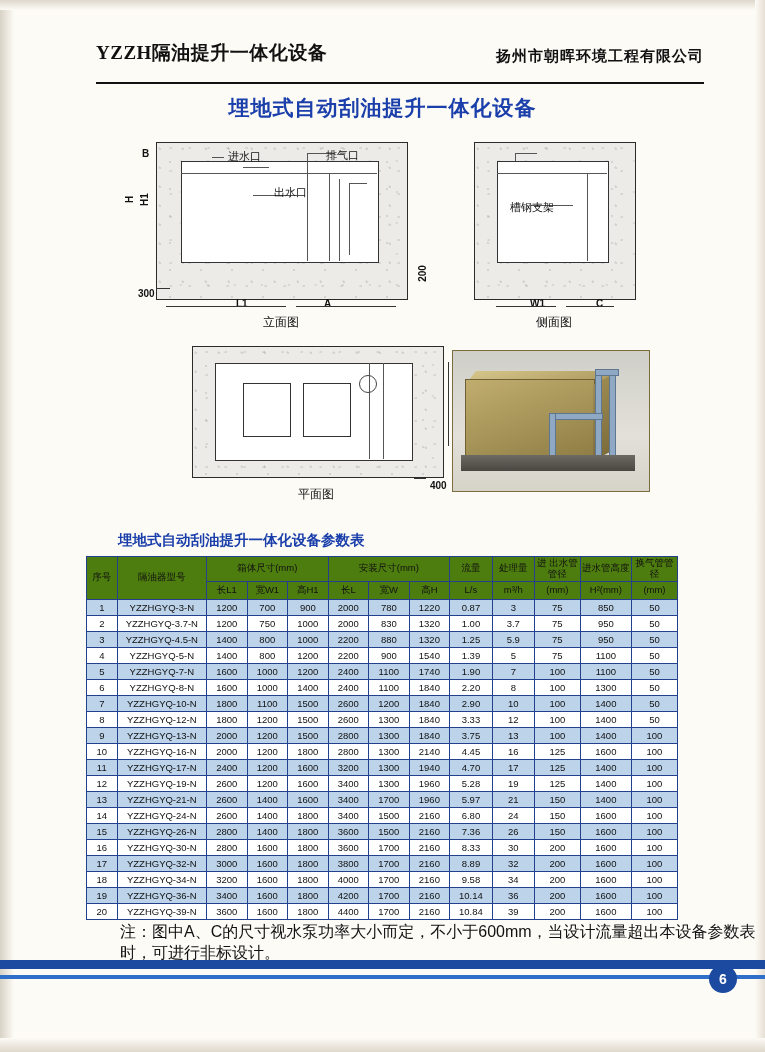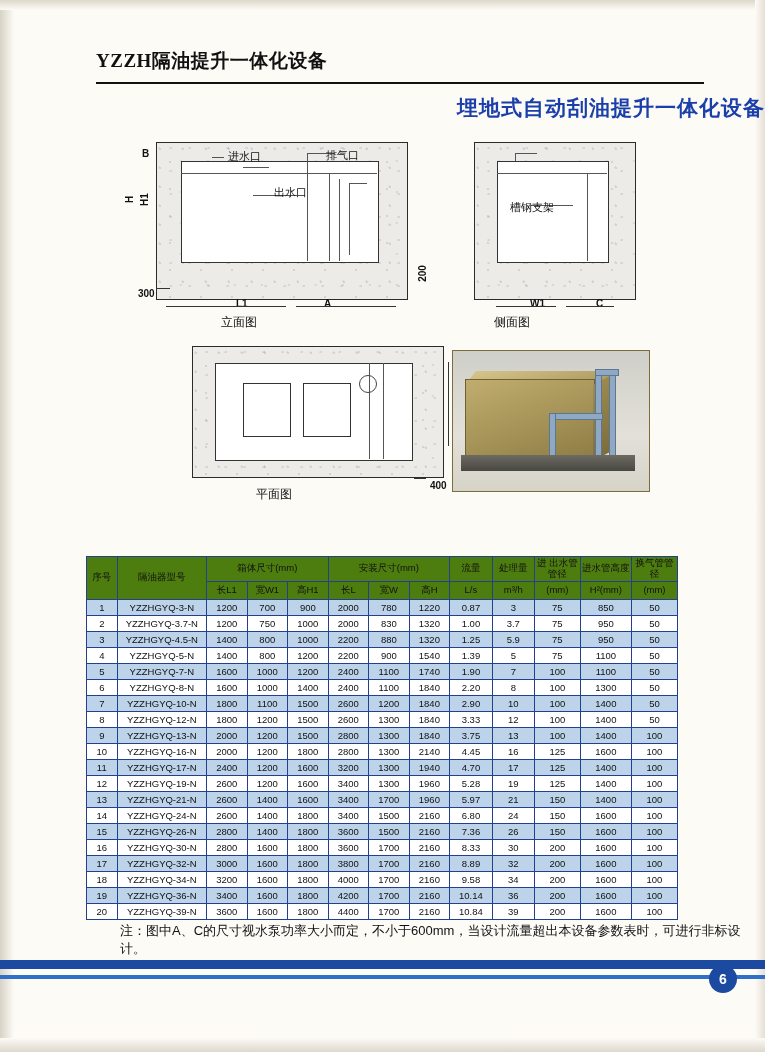--- a/index.html
+++ b/index.html
@@ -16,55 +16,55 @@
     background:#fdfbf6;
   }
   
   .scan-edge-left{position:absolute;left:0;top:0;width:14px;height:1052px;background:linear-gradient(to right,#d8d2c6,#fdfbf6);}
   .scan-edge-top{position:absolute;left:0;top:0;width:765px;height:10px;background:linear-gradient(to bottom,#ddd7cb,#fdfbf6);}
   .scan-edge-right{position:absolute;right:0;top:0;width:10px;height:1052px;background:linear-gradient(to left,#e6e0d5,#fdfbf6);}
   .scan-edge-bottom{position:absolute;left:0;bottom:0;width:765px;height:14px;background:linear-gradient(to top,#ded8cc,#fdfbf6);}
 
   
   .header{
-    position:absolute;left:96px;top:48px;width:608px;
+    position:absolute;left:96px;top:40px;width:608px;
     display:flex;justify-content:space-between;align-items:flex-end;
     padding-bottom:4px;
   }
   .header-left{
     font-family:"Liberation Serif",serif;
     font-size:19px;font-weight:700;letter-spacing:0.5px;color:#111;
   }
   .header-right{
     font-family:"Liberation Serif",serif;
     font-size:15px;font-weight:700;color:#111;letter-spacing:1px;
   }
   .header-rule{
     position:absolute;left:96px;top:82px;width:608px;height:2px;background:#111;
   }
 
   .main-title{
-    position:absolute;left:0;top:94px;width:765px;text-align:right;
+    position:absolute;left:0;top:94px;width:765px;text-align:center;
     font-size:21px;font-weight:700;color:#1a3faa;letter-spacing:1px;
     font-family:"Liberation Sans",sans-serif;
   }
 
   
   .drawing-wrap{position:absolute;left:96px;top:128px;width:608px;height:390px;}
 
   .fig{position:absolute;border:1px solid #2b2b2b;background:
       radial-gradient(circle at 12% 30%, rgba(0,0,0,0.10) 0 1.2px, transparent 1.4px),
       radial-gradient(circle at 42% 70%, rgba(0,0,0,0.10) 0 1.2px, transparent 1.4px),
       radial-gradient(circle at 72% 22%, rgba(0,0,0,0.09) 0 1.2px, transparent 1.4px),
       radial-gradient(circle at 88% 58%, rgba(0,0,0,0.08) 0 1.2px, transparent 1.4px),
       #ecebe7;
     background-size:23px 19px,31px 27px,19px 23px,27px 31px;
   }
   .fig-inner{position:absolute;border:1px solid #333;background:#fbfaf7;}
-  .fig-caption{position:absolute;text-align:left;font-size:12px;color:#111;width:120px;}
+  .fig-caption{position:absolute;text-align:center;font-size:12px;color:#111;width:120px;}
 
   .lbl{position:absolute;font-size:11px;color:#111;white-space:nowrap;}
   .lbl-b{position:absolute;font-size:10px;color:#111;font-weight:700;white-space:nowrap;}
   .dim-line{position:absolute;background:#333;}
   .thin{position:absolute;background:#555;}
 
   
   .photo{
     position:absolute;left:356px;top:222px;width:196px;height:140px;
     background:linear-gradient(135deg,#b9a66b 0%,#a08f55 45%,#8d7c45 100%);
@@ -91,21 +91,21 @@
   }
   table.params thead th{
     background:#4d7c0f;font-size:9.5px;font-weight:400;color:#111;line-height:1.15;
     padding:1px 1px;
   }
   table.params tbody tr.odd td{background:#bcd3ea;}
   table.params tbody tr.even td{background:#ffffff;}
   table.params td.model{text-align:center;letter-spacing:0;}
 
   .note{
-    position:absolute;left:120px;top:922px;font-size:13px;color:#111;
+    position:absolute;left:120px;top:922px;font-size:16px;color:#111;
   }
 
   
   .bar-blue{position:absolute;left:0;top:960px;width:765px;height:9px;background:#1b4aa0;}
   .bar-blue2{position:absolute;left:0;top:975px;width:765px;height:4px;background:#2f6fc9;}
   .page-badge{
     position:absolute;right:28px;top:965px;width:28px;height:28px;border-radius:50%;
     background:#1b4aa0;color:#fff;font-size:14px;font-weight:700;
     display:flex;align-items:center;justify-content:center;
   }
@@ -114,20 +114,21 @@
 <body>
 
 <div class="page">
   <div class="scan-edge-left"></div>
   <div class="scan-edge-top"></div>
   <div class="scan-edge-right"></div>
   <div class="scan-edge-bottom"></div>
 
   <div class="header">
     <div class="header-left">YZZH隔油提升一体化设备</div>
+    <div class="header-right">扬州市朝晖环境工程有限公司</div>
   </div>
   <div class="header-rule"></div>
 
   <div class="main-title">埋地式自动刮油提升一体化设备</div>
 
   <div class="drawing-wrap">
 
     <div class="fig" style="left:60px;top:14px;width:250px;height:156px;">
       <div class="fig-inner" style="left:24px;top:18px;width:196px;height:100px;background:#fff;"></div>
 
@@ -199,20 +200,21 @@
       <div class="photo-side"></div>
       <div class="photo-pipe" style="left:142px;top:18px;width:5px;height:92px;"></div>
       <div class="photo-pipe" style="left:156px;top:24px;width:5px;height:86px;"></div>
       <div class="photo-pipe" style="left:142px;top:18px;width:22px;height:5px;"></div>
       <div class="photo-pipe" style="left:96px;top:62px;width:52px;height:5px;"></div>
       <div class="photo-pipe" style="left:96px;top:62px;width:5px;height:44px;"></div>
       <div class="photo-base"></div>
     </div>
   </div>
 
+  <div class="table-title">埋地式自动刮油提升一体化设备参数表</div>
 
   <table class="params">
     <thead>
       <tr>
         <th rowspan="2" style="width:32px;">序号</th>
         <th rowspan="2" style="width:96px;">隔油器型号</th>
         <th colspan="3">箱体尺寸(mm)</th>
         <th colspan="3">安装尺寸(mm)</th>
         <th style="width:44px;">流量</th>
         <th style="width:44px;">处理量</th>

